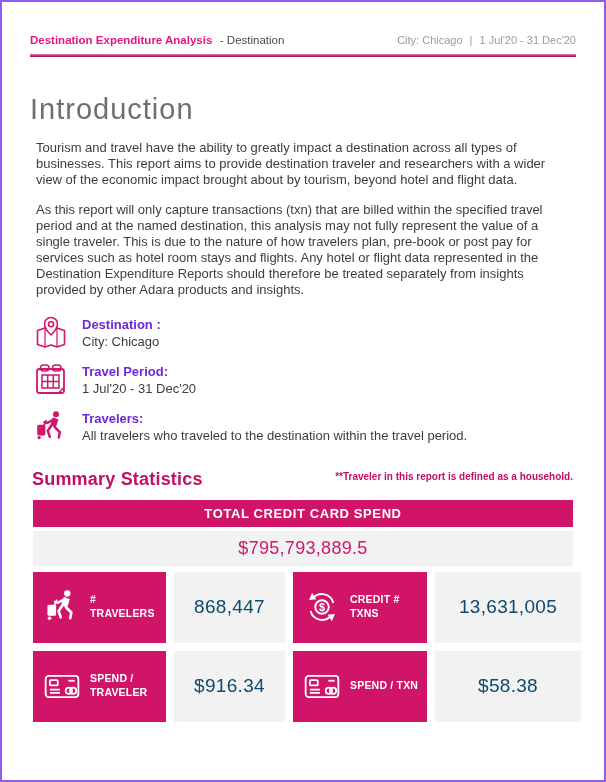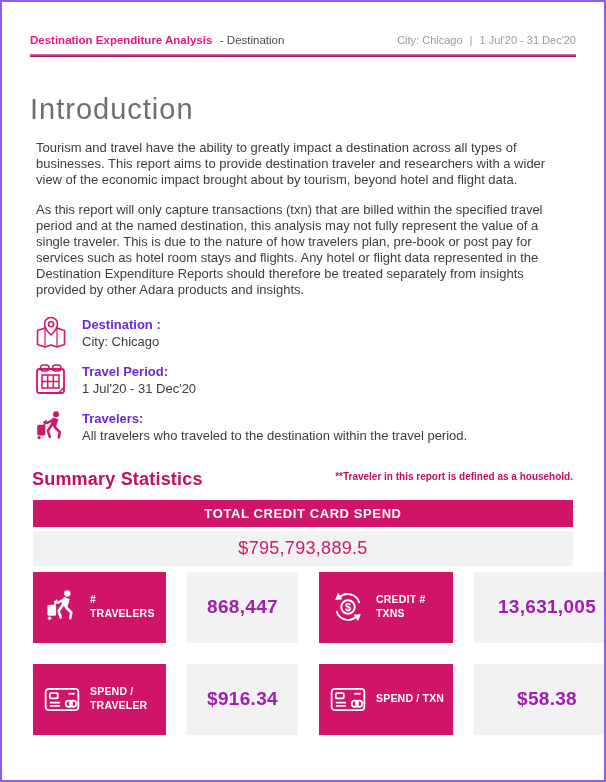--- a/index.html
+++ b/index.html
@@ -58,33 +58,33 @@
   }
   .total-row{
     height:35px;line-height:35px;background:#f2f2f2;text-align:center;
     font-size:18px;font-weight:normal;color:#d4156e;letter-spacing:.3px;
     margin-bottom:6px;
   }
   .stats-grid{
     display:grid;
     grid-template-columns:133px 111px 134px 146px;
     grid-auto-rows:71px;
-    gap:21px;
+    gap:8px;
   }
   .stat-label-cell{
     background:#d01568;color:#ffffff;
     display:flex;align-items:center;
     padding:0 6px 0 10px;box-sizing:border-box;gap:9px;
   }
   .stat-icon{flex:0 0 38px;width:38px;height:38px;}
   .stat-icon svg{width:100%;height:100%;}
   .stat-label{font-size:10.5px;font-weight:bold;letter-spacing:.2px;line-height:1.3;max-width:76px;}
   .stat-value-cell{
     background:#f2f2f2;display:flex;align-items:center;justify-content:center;
-    font-size:19px;font-weight:bold;color:#a21caf;letter-spacing:.3px;
+    font-size:19px;font-weight:normal;color:#0c4a6e;letter-spacing:.3px;
   }
 </style>
 </head>
 <body>
 
 <div class="page">
 
   <div class="report-header">
     <div>
       <span class="report-title">Destination Expenditure Analysis</span>

